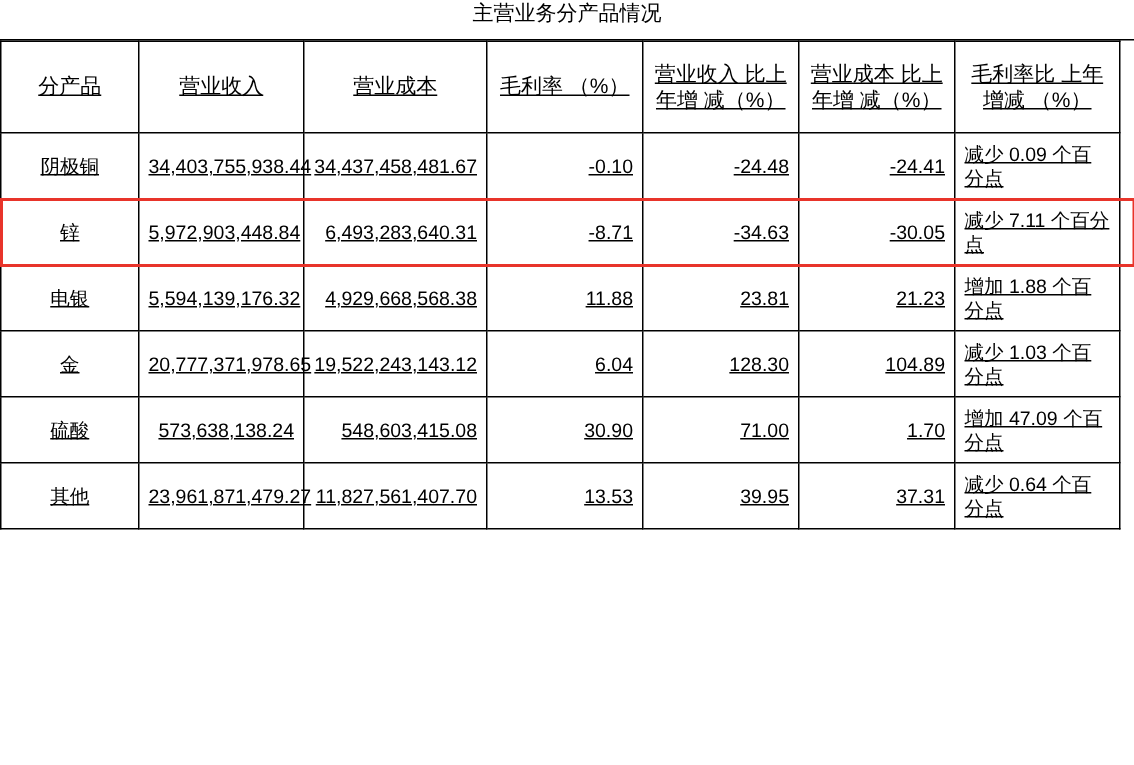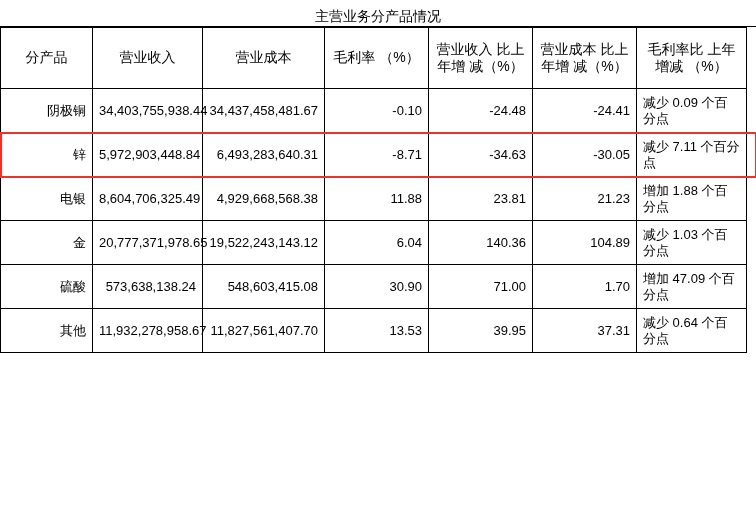--- a/index.html
+++ b/index.html
@@ -16,29 +16,30 @@
   }
   .sheet {
     width: 756px;
     height: 510px;
     position: relative;
     box-sizing: border-box;
   }
   .title-row {
     height: 26px;
     display: flex;
-    align-items: flex-end;
+    align-items: flex-start;
     justify-content: center;
     border-bottom: 1px solid #000000;
     font-size: 14px;
   }
   table.main {
     border-collapse: collapse;
     width: 602px;
     table-layout: fixed;
+    text-decoration: underline;
   }
   table.main td, table.main th {
     border: 1px solid #000000;
     font-weight: normal;
     font-size: 13px;
     padding: 3px 6px;
     vertical-align: middle;
     line-height: 1.22;
   }
   table.main thead th {
@@ -47,21 +48,21 @@
     font-size: 14px;
   }
   .col-name  { width: 92px;  text-align: left; }
   .col-rev   { width: 110px; text-align: right; }
   .col-cost  { width: 122px; text-align: right; }
   .col-gross { width: 104px; text-align: right; }
   .col-revch { width: 104px; text-align: right; }
   .col-costch{ width: 104px; text-align: right; }
   .col-grossch{ width: 110px; text-align: right; }
 
-  td.name { text-align: right; white-space: nowrap; }
+  td.name { text-align: center; white-space: nowrap; }
   td.num  { text-align: right; }
   td.note { text-align: left; }
 
   tbody tr { height: 44px; }
 
   
   .highlight {
     position: absolute;
     border: 2px solid #e8342a;
     pointer-events: none;
@@ -121,51 +122,51 @@
           <td class="num">5,972,903,448.84</td>
           <td class="num">6,493,283,640.31</td>
           <td class="num">-8.71</td>
           <td class="num">-34.63</td>
           <td class="num">-30.05</td>
           <td class="note">减少 7.11
 个百分点</td>
         </tr>
         <tr>
           <td class="name">电银</td>
-          <td class="num">8,604,706,325.49</td>
+          <td class="num">5,594,139,176.32</td>
           <td class="num">4,929,668,568.38</td>
           <td class="num">11.88</td>
           <td class="num">23.81</td>
           <td class="num">21.23</td>
           <td class="note">增加 1.88
 个百分点</td>
         </tr>
         <tr>
           <td class="name">金</td>
           <td class="num">20,777,371,978.65</td>
           <td class="num">19,522,243,143.12</td>
           <td class="num">6.04</td>
-          <td class="num">140.36</td>
+          <td class="num">128.30</td>
           <td class="num">104.89</td>
           <td class="note">减少 1.03
 个百分点</td>
         </tr>
         <tr>
           <td class="name">硫酸</td>
           <td class="num">573,638,138.24</td>
           <td class="num">548,603,415.08</td>
           <td class="num">30.90</td>
           <td class="num">71.00</td>
           <td class="num">1.70</td>
           <td class="note">增加 47.09
 个百分点</td>
         </tr>
         <tr>
           <td class="name">其他</td>
-          <td class="num">11,932,278,958.67</td>
+          <td class="num">23,961,871,479.27</td>
           <td class="num">11,827,561,407.70</td>
           <td class="num">13.53</td>
           <td class="num">39.95</td>
           <td class="num">37.31</td>
           <td class="note">减少 0.64
 个百分点</td>
         </tr>
       </tbody>
   </table>
 

